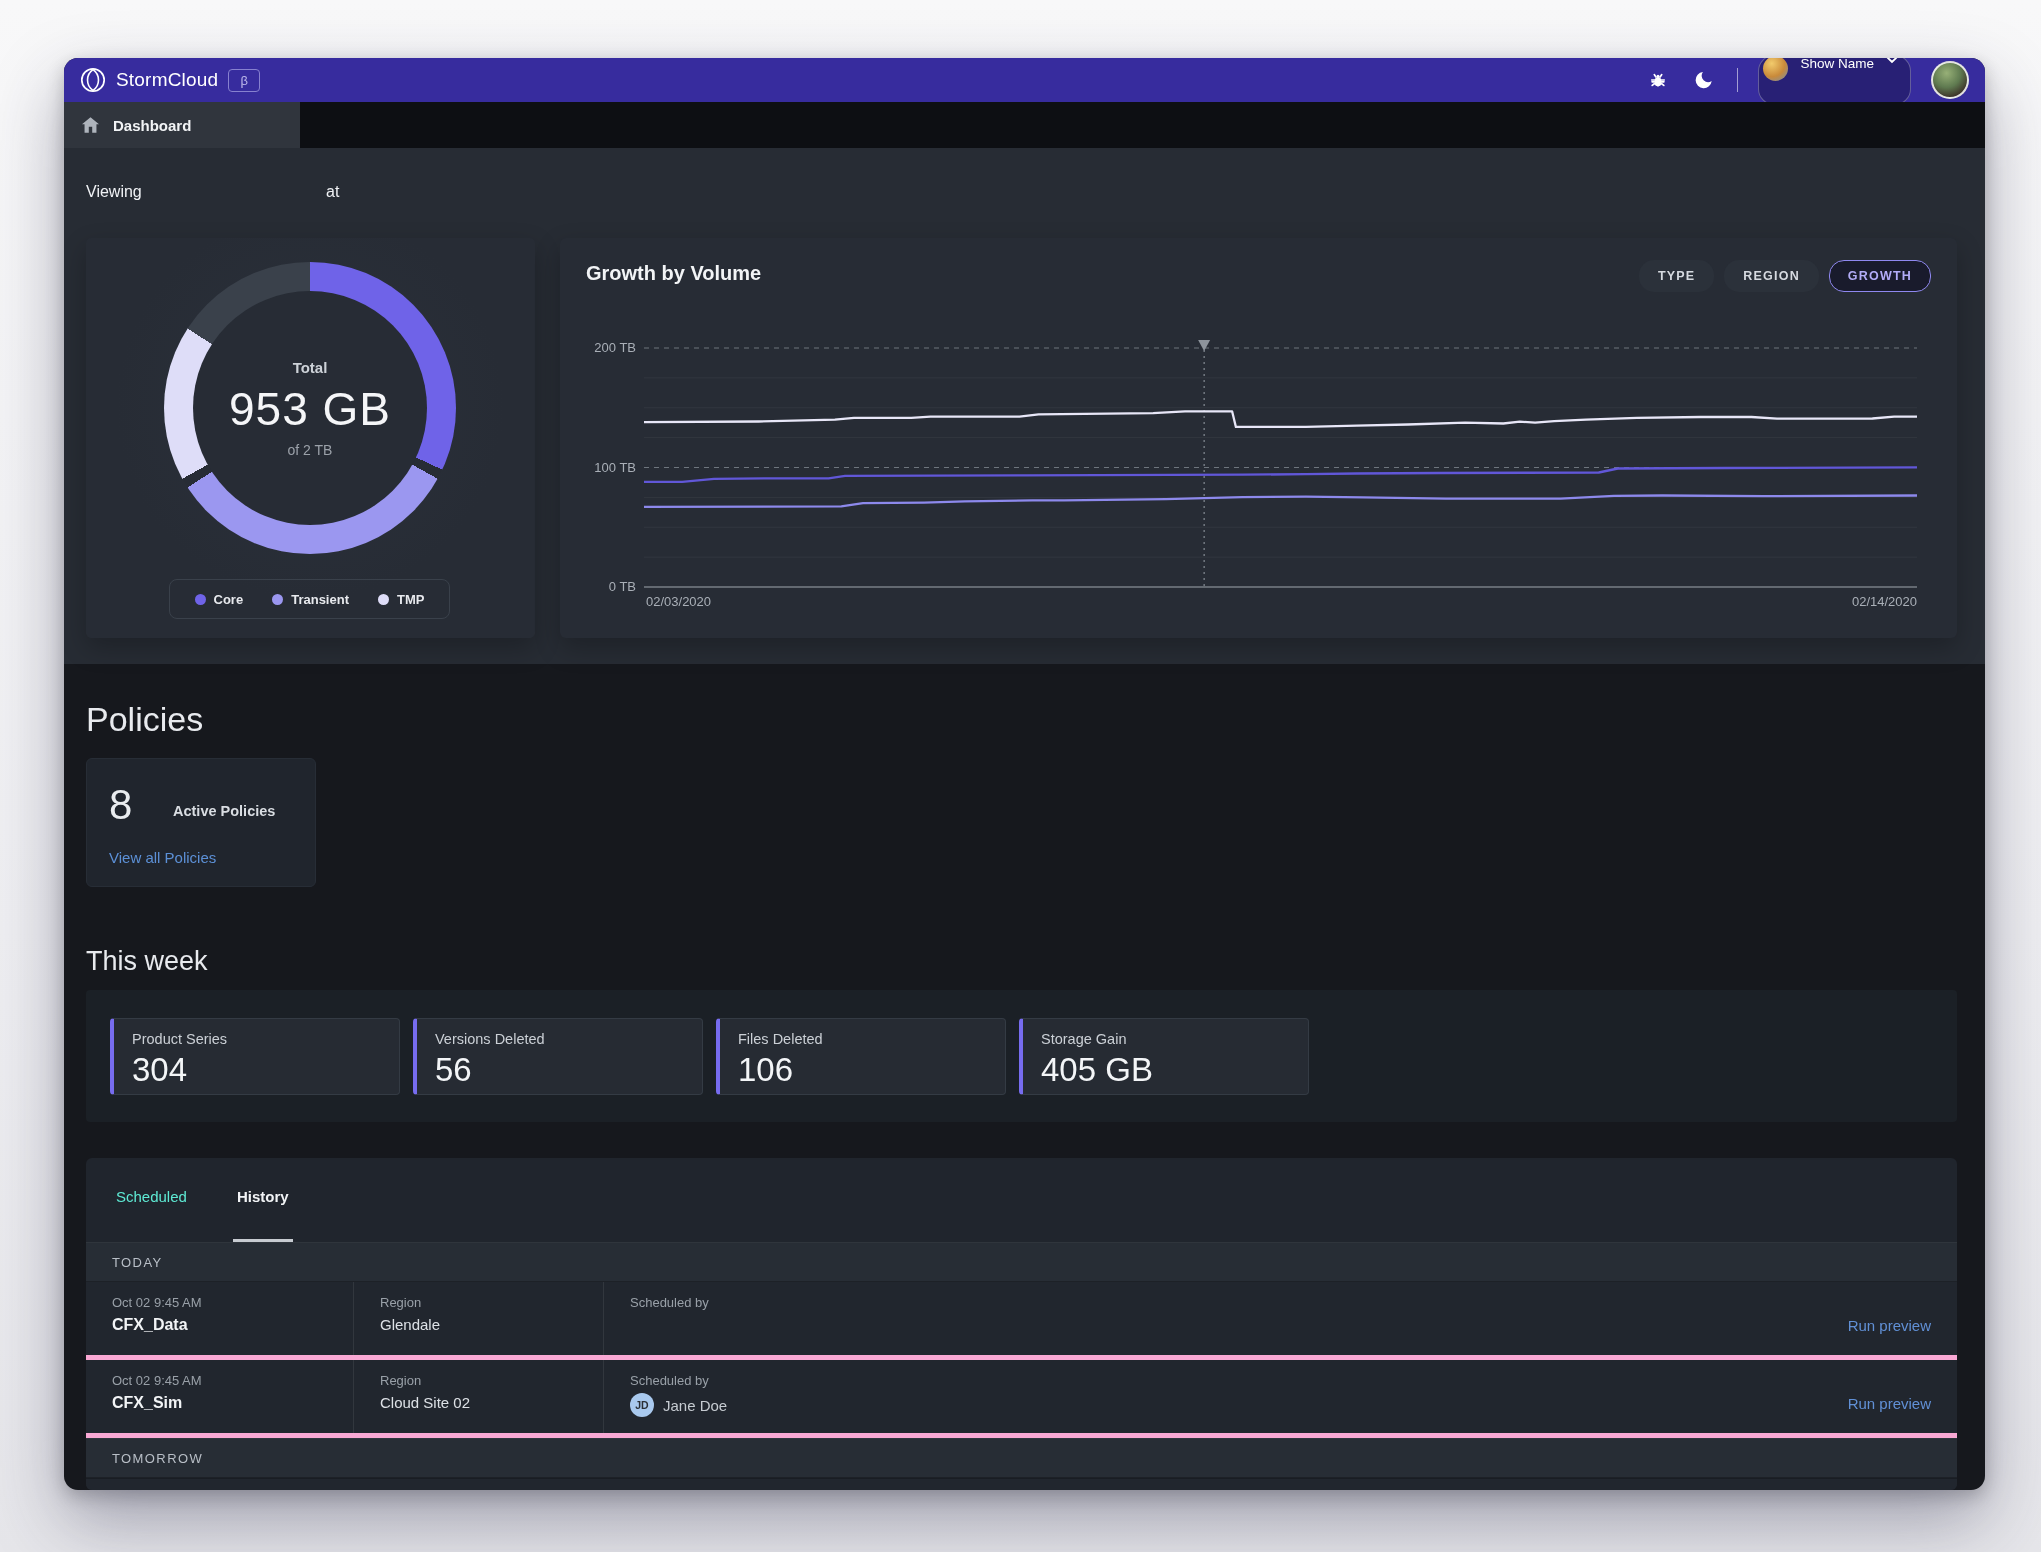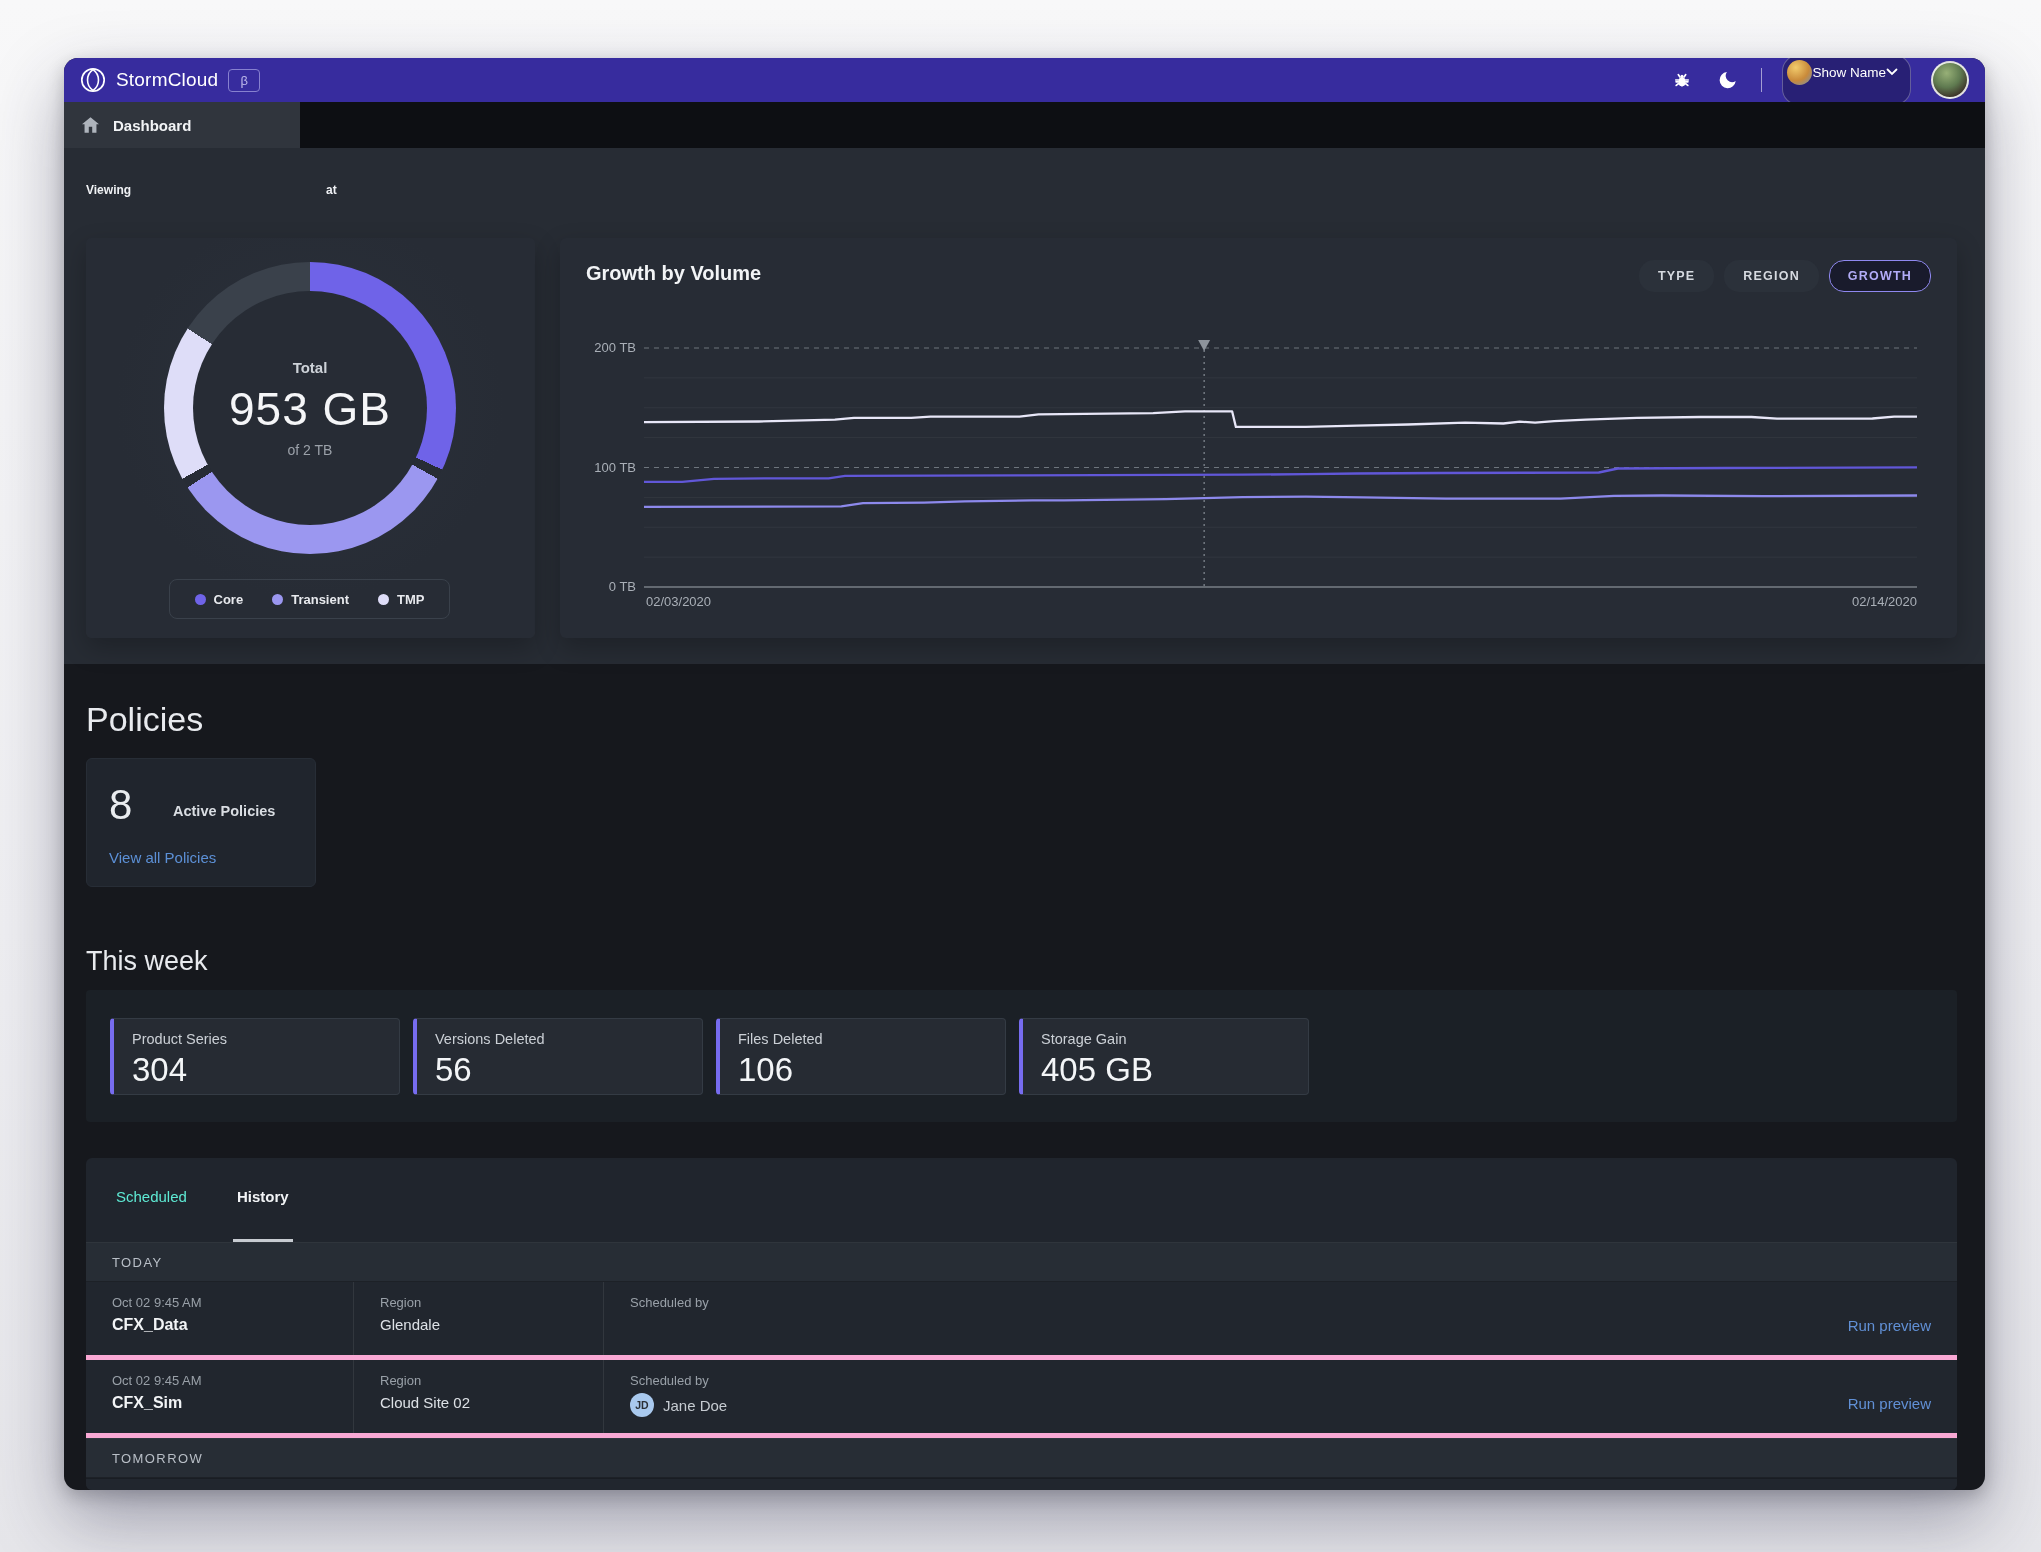--- a/index.html
+++ b/index.html
@@ -11,33 +11,33 @@
   .topbar{position:absolute;left:0;top:0;width:100%;height:44px;background:#372C9E;display:flex;align-items:center;}
   .brand{display:flex;align-items:center;gap:10px;padding-left:16px;}
   .logo{width:26px;height:26px;flex:0 0 auto;}
   .app-name{color:#FFFFFF;font-size:19px;letter-spacing:.2px;}
   .beta{min-width:22px;height:21px;border:1px solid #8781CF;border-radius:4px;color:#BDB8EA;
     font-size:13px;display:flex;align-items:center;justify-content:center;padding:0 4px;}
   .topbar-right{margin-left:auto;display:flex;align-items:center;gap:20px;padding-right:16px;}
   .icon-btn{width:26px;height:26px;display:flex;align-items:center;justify-content:center;cursor:pointer;}
   .divider-v{width:1px;height:24px;background:rgba(255,255,255,.55);}
   .user-pill{height:32px;border-radius:16px;background:rgba(10,10,30,.32);border:1px solid rgba(255,255,255,.28);
-    display:flex;align-items:center;gap:0;padding:0 12px 16px 4px;color:#fff;font-size:13.5px;}
+    display:flex;align-items:flex-start;gap:12px;padding:0 12px 16px 4px;color:#fff;font-size:13.5px;}
   .pill-avatar{width:25px;height:25px;border-radius:50%;background:radial-gradient(circle at 35% 30%,#F2CB6C,#C98A3A 55%,#6E8FB8);}
   .avatar-lg{width:34px;height:34px;border-radius:50%;border:2px solid rgba(255,255,255,.85);
     background:radial-gradient(circle at 40% 30%,#97B077,#5F7A50 45%,#3A2E26 80%);}
   
   .tabbar{position:absolute;left:0;top:44px;width:100%;height:46px;background:#0D0F13;}
   .tab-active{position:absolute;left:0;top:0;width:236px;height:46px;background:#30353D;
     display:flex;align-items:center;gap:14px;padding-left:18px;box-sizing:border-box;
     color:#F2F4F6;font-size:15px;font-weight:bold;}
   
   .content-top{position:absolute;left:0;top:90px;width:100%;height:516px;background:#272C34;}
   .filter-row{position:absolute;left:0;top:112px;width:100%;height:44px;}
-  .flabel{position:absolute;top:13px;color:#F0F2F5;font-size:12px;font-weight:bold;}
+  .flabel{position:absolute;top:13px;color:#F0F2F5;font-size:16px;font-weight:normal;}
   .viewing-label{left:22px;}
   .at-label{left:262px;}
   .select{position:absolute;top:115px;height:38px;background:#1E232B;border-radius:6px;
     display:flex;align-items:center;justify-content:space-between;padding:0 14px;box-sizing:border-box;
     color:#E6E9ED;font-size:14.5px;cursor:pointer;}
   .select-data{left:101px;width:146px;}
   .select-region{left:299px;width:143px;}
   .btn-outline{position:absolute;left:1721px;top:114px;width:116px;height:40px;border:1px solid #78808A;
     border-radius:4px;color:#EDEFF2;font-size:14px;display:flex;align-items:center;justify-content:center;cursor:pointer;}
   .bell-btn{position:absolute;left:1851px;top:113px;width:42px;height:42px;background:#232830;border-radius:8px;

